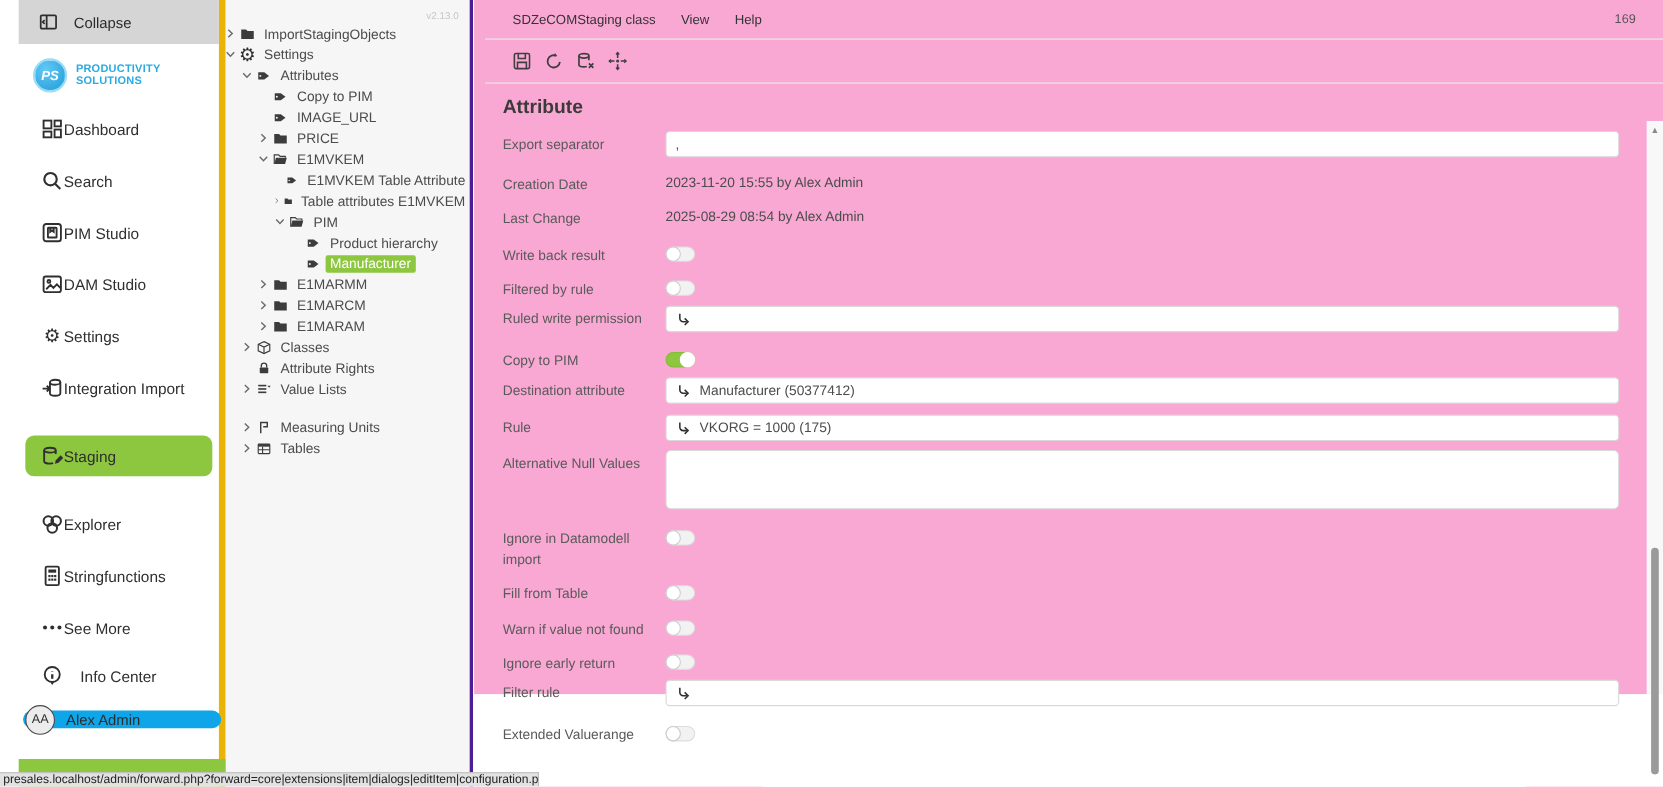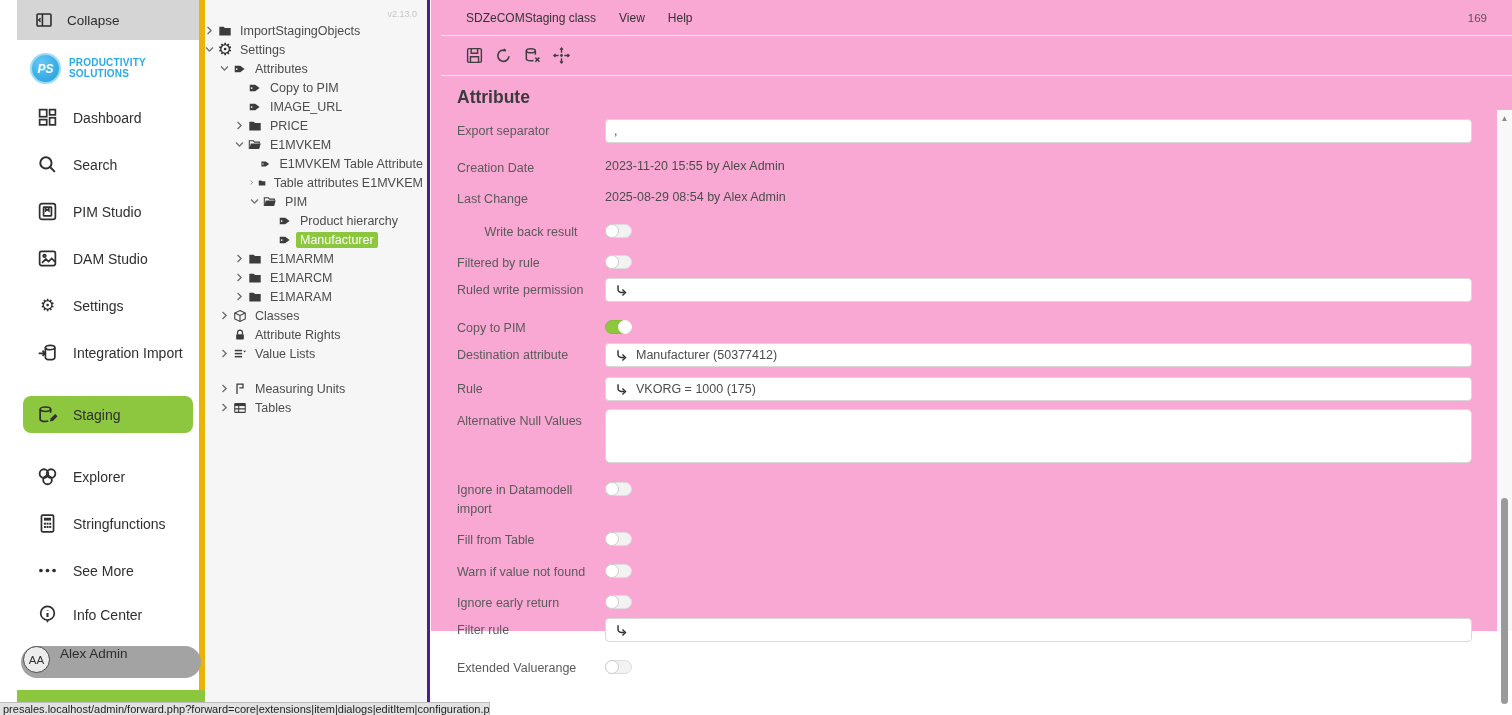--- a/index.html
+++ b/index.html
@@ -14,32 +14,32 @@
     padding-left:18px; gap:14px; font-size:13.5px; color:#2d2d2d; cursor:pointer; }
   .logo-row { margin:13px 0 0 13px; display:flex; align-items:center; gap:8px; }
   .logo-circle { width:31px; height:31px; border-radius:50%;
     background:radial-gradient(circle at 35% 30%, #63c8f5, #1e9cd8);
     border:2px solid #9adcf8; color:#fff; font-weight:bold; font-style:italic;
     font-size:12px; display:flex; align-items:center; justify-content:center; }
   .logo-text { font-size:10px; font-weight:bold; color:#29abe2; line-height:1.08;
     letter-spacing:.2px; }
   .nav { margin-top:10px; display:flex; flex-direction:column; }
   .nav-item { height:47px; display:flex; align-items:center; padding-left:20px;
-    gap:15px; font-size:14px; color:#2f2f2f; cursor:pointer; }
+    font-size:14px; color:#2f2f2f; cursor:pointer; }
   .nav-item.active { background:#8dc63f; border-radius:8px; margin:20px 6px;
     height:37px; padding-left:14px; }
   .icn { display:inline-flex; align-items:center; justify-content:center; }
   .icn svg { display:block; }
   .nav-item .icn, .fixed-item .icn { width:21px; height:21px; }
   .gear-glyph { font-size:17px; line-height:1; color:#2f2f2f; }
   .fixed-item { position:absolute; left:0; width:188px; height:47px; display:flex;
     align-items:center; padding-left:20px; gap:15px; font-size:14px; color:#2f2f2f;
     cursor:pointer; }
-  .user-pill { position:absolute; left:4px; top:646px; width:180px; height:32px;
-    background:#a3a3a3; border-radius:16px; display:flex; align-items:flex-start;
+  .user-pill { position:absolute; left:4px; top:646px; width:180px; height:16px;
+    background:#0ea5e9; border-radius:16px; display:flex; align-items:center;
     padding-left:2px; gap:10px; cursor:pointer; }
   .avatar { width:27px; height:27px; border-radius:50%; background:#ececec;
     border:1.5px solid #4a4a4a; color:#333; font-size:11.5px; display:flex;
     align-items:center; justify-content:center; }
   .user-name { font-size:13.5px; color:#2d2d2d; }
   .green-strip { position:absolute; left:0; top:690px; width:188px; height:25px;
     background:#8dc63f; }
 
   
   .tree-panel { position:absolute; left:189px; top:0; width:241px; height:715px;
@@ -540,21 +540,21 @@
           </div>
         </div>
         <div class="frow" style="top: 156px;">
           <div class="flabel">Creation Date</div>
           <div class="fvalue-text">2023-11-20 15:55 by Alex Admin</div>
         </div>
         <div class="frow" style="top: 187px;">
           <div class="flabel">Last Change</div>
           <div class="fvalue-text">2025-08-29 08:54 by Alex Admin</div>
         </div>
-        <div class="frow" style="top: 220px; text-align: center;">
+        <div class="frow" style="top: 220px;">
           <div class="flabel">Write back result</div>
           <span class="toggle">
             <span class="knob"></span>
           </span>
         </div>
         <div class="frow" style="top: 251px;">
           <div class="flabel">Filtered by rule</div>
           <span class="toggle">
             <span class="knob"></span>
           </span>

